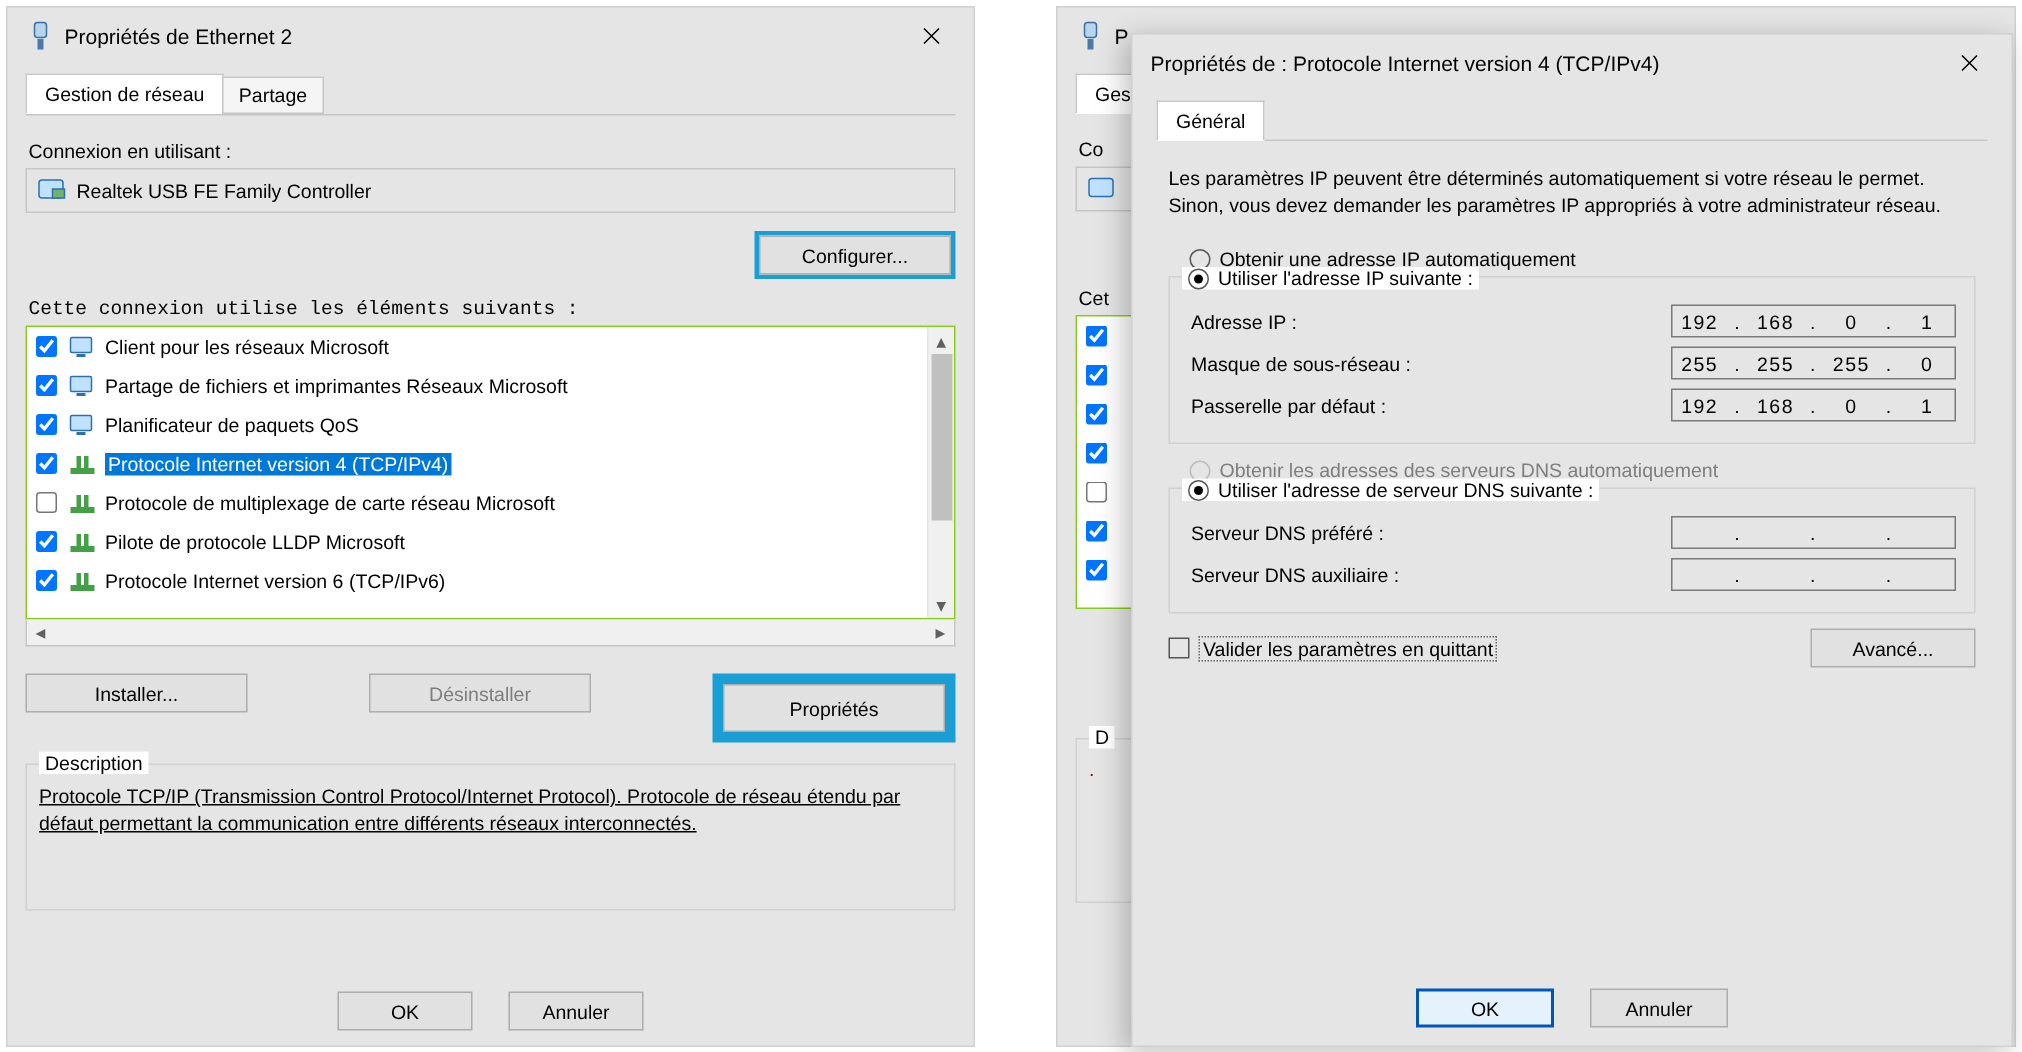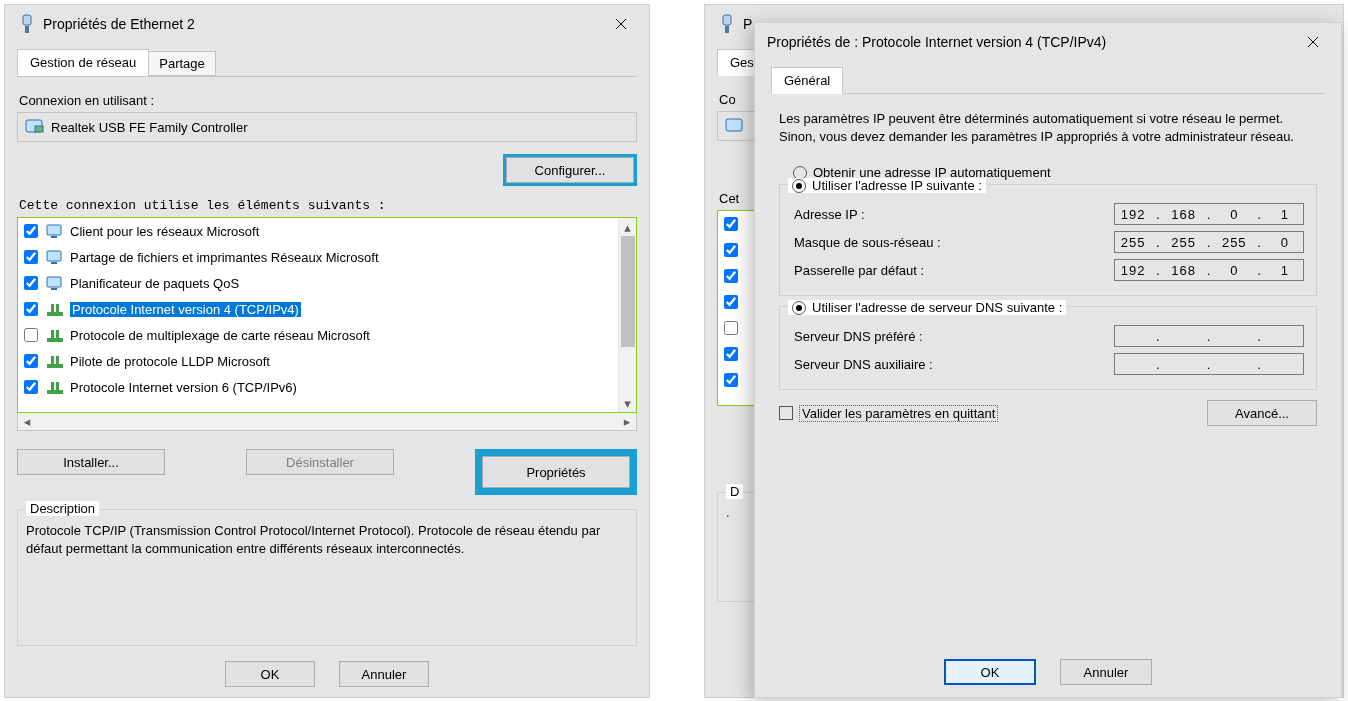--- a/index.html
+++ b/index.html
@@ -203,21 +203,21 @@
       </div>
 
       <div class="btn-row" style="margin-top:18px;">
         <button class="btn" style="width:148px;">Installer...</button>
         <button class="btn disabled" style="width:148px;">Désinstaller</button>
         <span class="highlight-thick">
           <button class="btn" style="width:148px;height:32px;">Propriétés</button>
         </span>
       </div>
 
-      <div class="group" style="margin-top:14px;height:137px;">
+      <div class="group" style="margin-top:14px;height:98px;text-decoration:underline;">
         <span class="legend">Description</span>
         <div class="desc">Protocole TCP/IP (Transmission Control Protocol/Internet Protocol). Protocole de réseau étendu par défaut permettant la communication entre différents réseaux interconnectés.</div>
       </div>
 
       <div style="flex:1;"></div>
       <div class="btn-row-right">
         <button class="btn" style="width:90px;">OK</button>
         <button class="btn" style="width:90px;">Annuler</button>
       </div>
     </div>
@@ -343,20 +343,24 @@
                 <span class="dot">.</span>
                 <span>168</span>
                 <span class="dot">.</span>
                 <span>0</span>
                 <span class="dot">.</span>
                 <span>1</span>
               </span>
           </div>
         </div>
 
+        <div class="radio-row" style="margin-left:14px;">
+          <span class="radio disabled"></span>
+          <span style="color:var(--dim);">Obtenir les adresses des serveurs DNS automatiquement</span>
+        </div>
 
         <div class="group inner">
           <div class="legend radio-row" style="top:-11px;">
             <span class="radio">
                 <span class="dot"></span>
               </span>
             <span>Utiliser l'adresse de serveur DNS suivante :</span>
           </div>
           <div class="field-row">
             <span class="flab">Serveur DNS préféré :</span>

